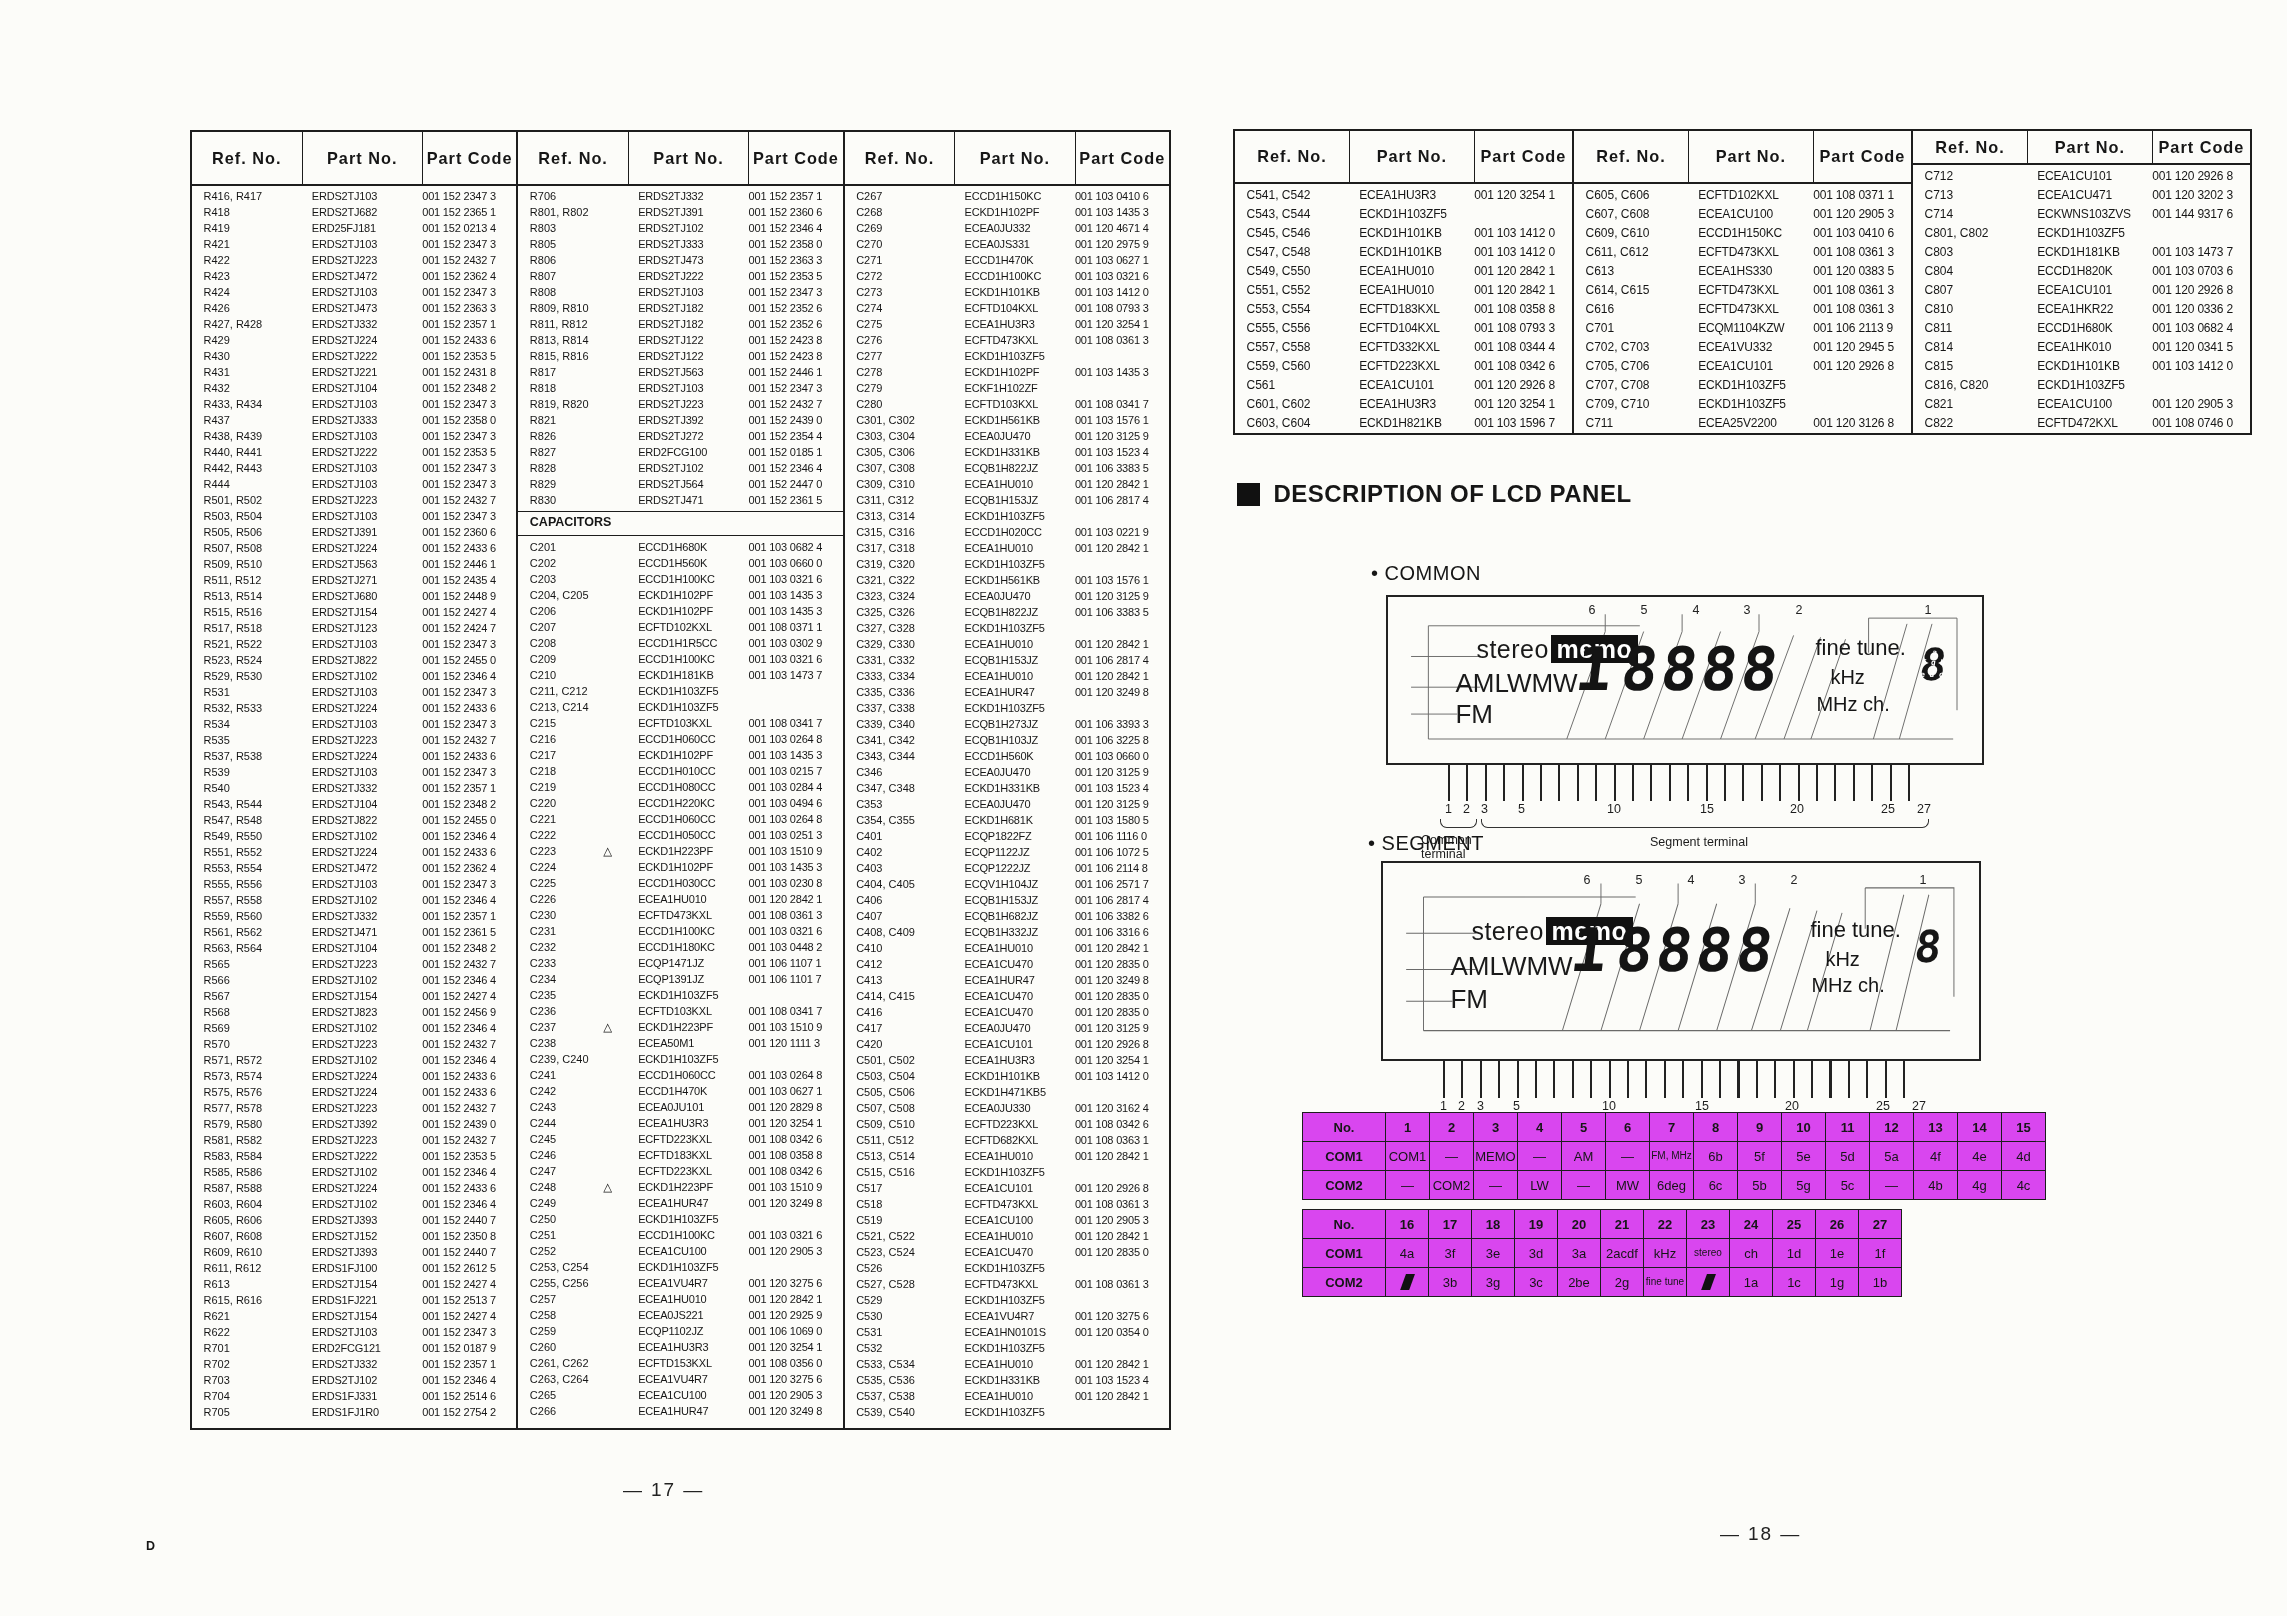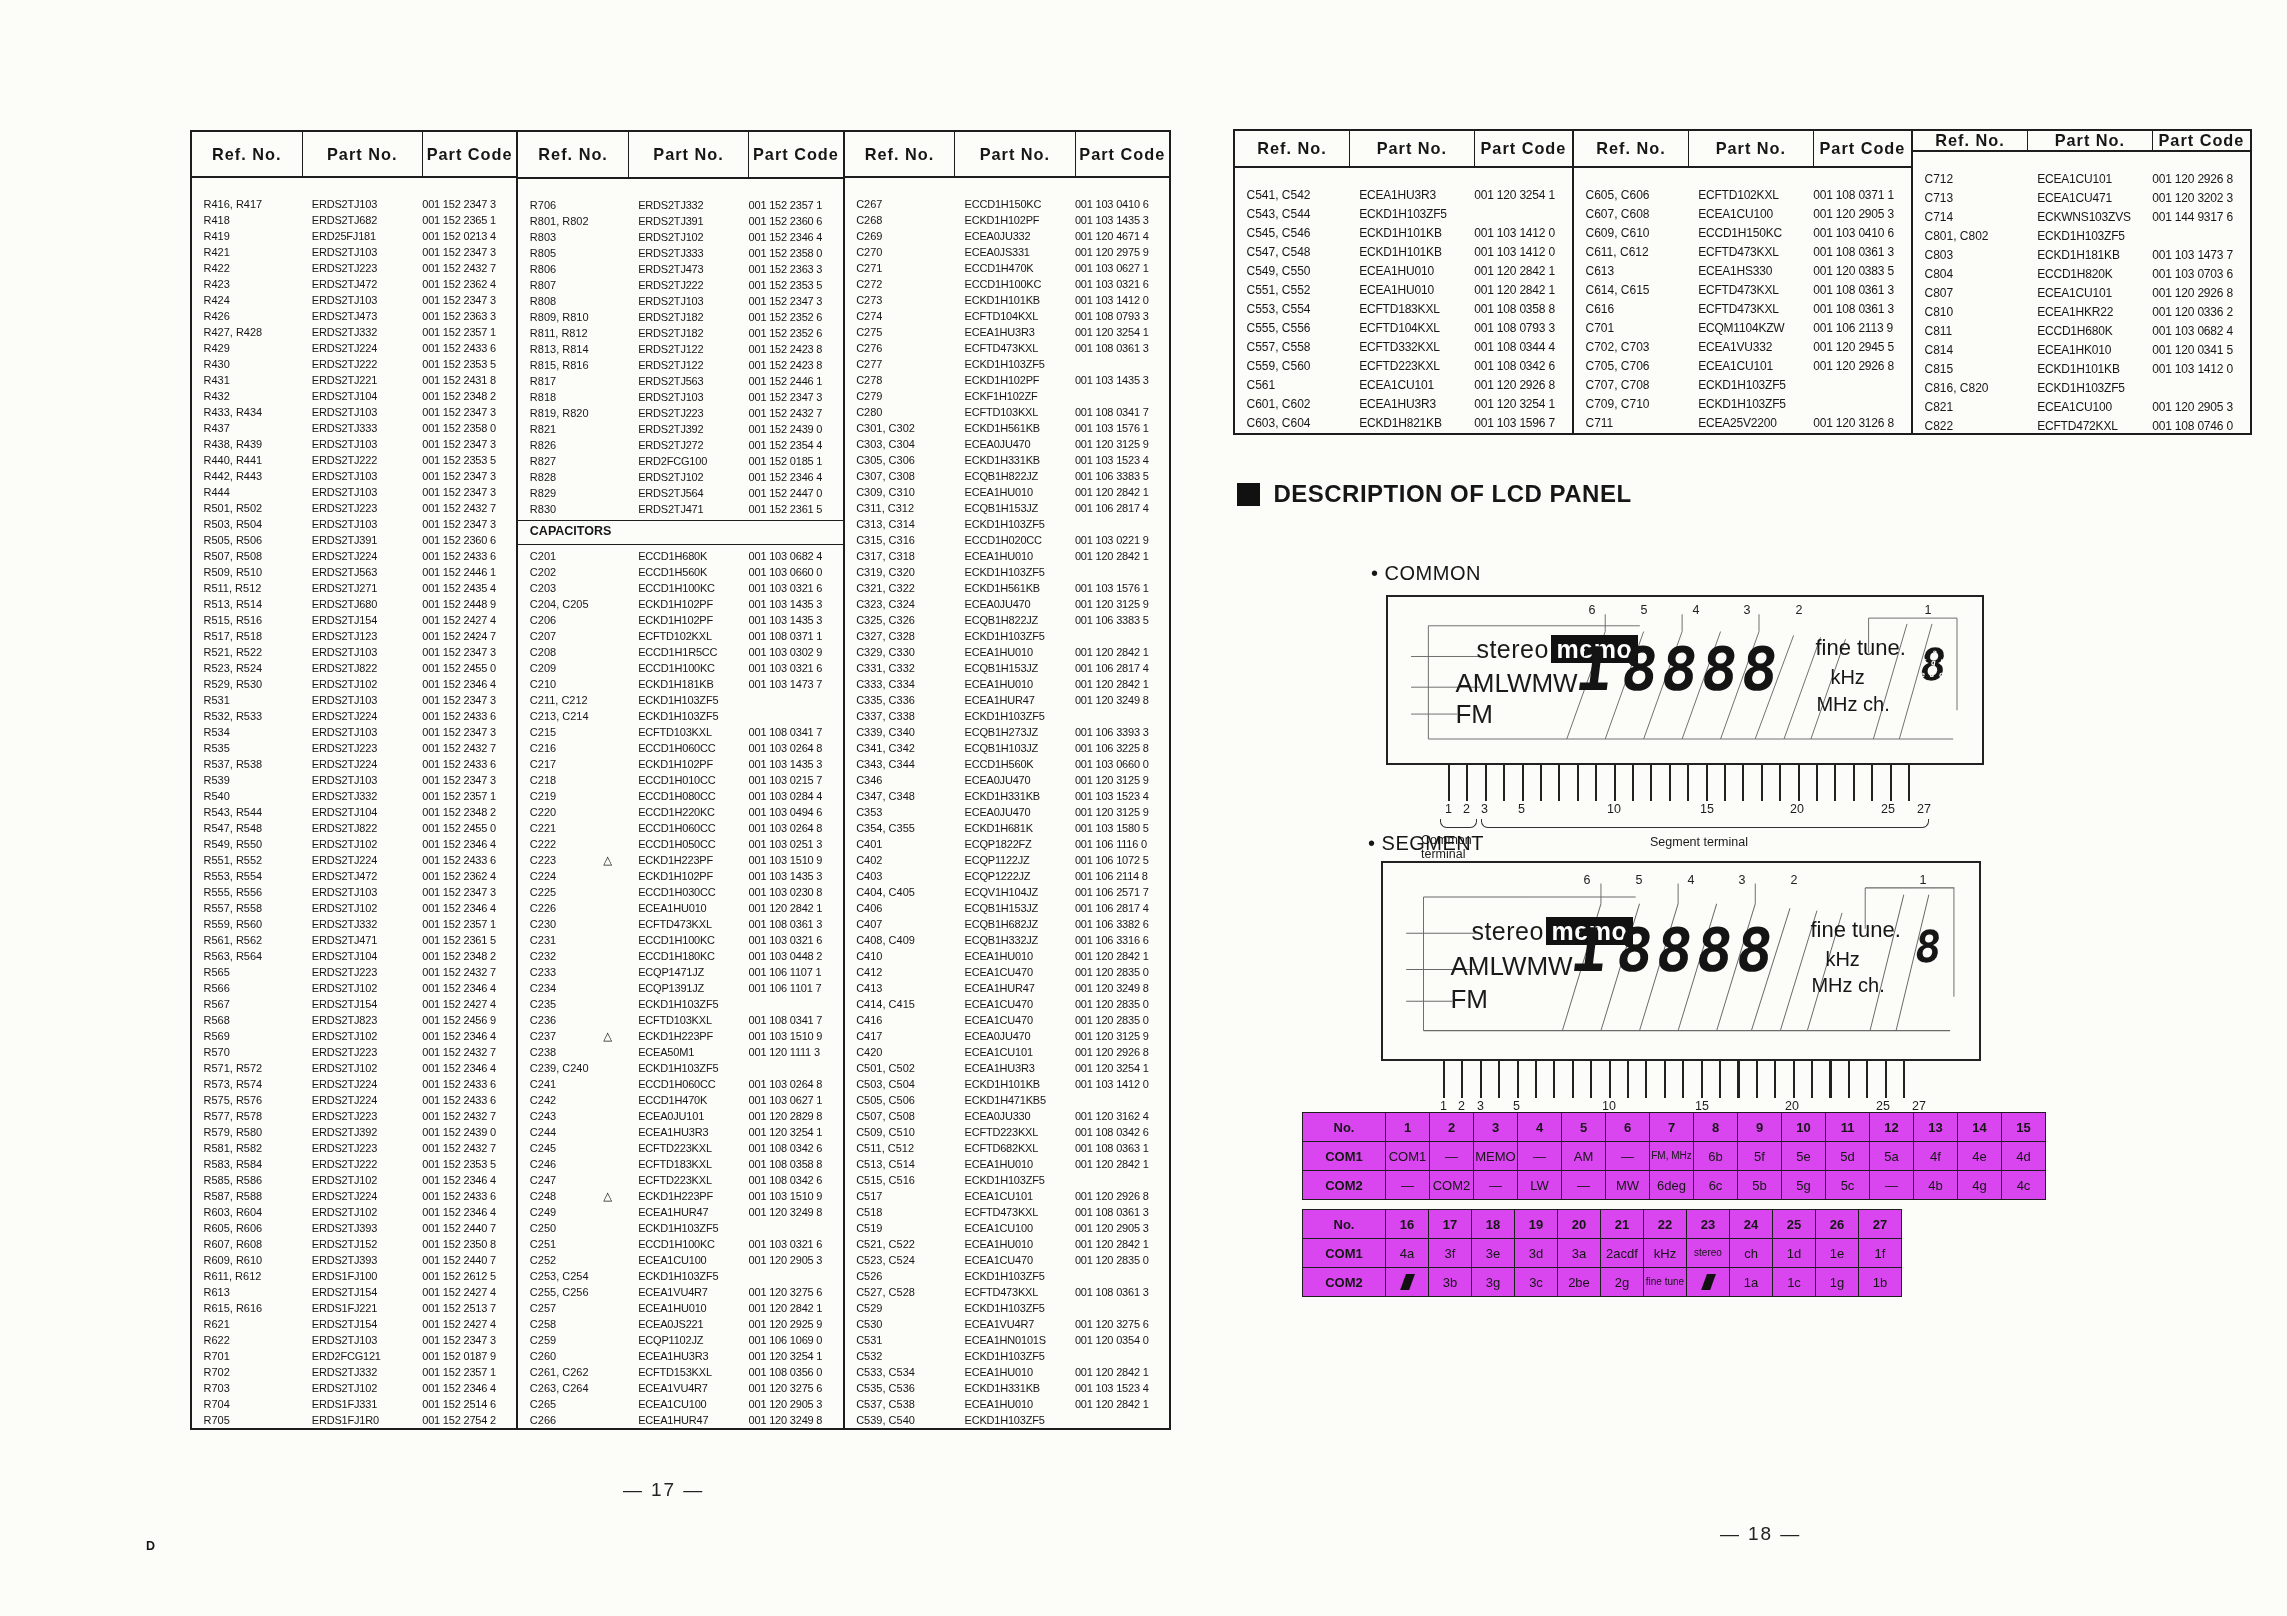--- a/index.html
+++ b/index.html
@@ -8,21 +8,21 @@
 
   
   .parts-table{position:absolute;border:2.9px solid #1d1d1d;display:flex;background:#fcfcf9;}
   .pgroup{flex:1;display:flex;flex-direction:column;min-width:0;}
   .pgroup + .pgroup{border-left:2.9px solid #1d1d1d;}
   .phead{display:flex;height:52px;border-bottom:2.9px solid #1d1d1d;}
   .hcell{display:flex;align-items:center;justify-content:center;font-weight:bold;font-size:16.3px;letter-spacing:1px;}
   .hcell:nth-child(1){width:34%;border-right:1.9px solid #1d1d1d;}
   .hcell:nth-child(2){width:37%;border-right:1.9px solid #1d1d1d;}
   .hcell:nth-child(3){width:29%;}
-  .pbody{padding-top:18px;}
+  .pbody{padding-top:2px;}
   .prow{display:flex;height:16px;line-height:16px;font-size:11px;white-space:nowrap;}
   .rt .prow{height:19px;line-height:19px;font-size:12px;}
   .cref{width:34%;padding-left:11.5px;position:relative;box-sizing:border-box;}
   .cpart{width:37%;padding-left:9.6px;box-sizing:border-box;font-stretch:condensed;letter-spacing:-0.2px;}
   .ccode{width:29%;box-sizing:border-box;letter-spacing:-0.2px;}
   .psection{display:block;height:23px;line-height:21px;font-weight:bold;font-size:12.5px;border-top:1.9px solid #1d1d1d;border-bottom:1.9px solid #1d1d1d;padding-left:11.5px;margin:2.9px 0;}
   .warn{position:absolute;left:85px;top:0;font-style:normal;font-size:11.5px;}
 
   
   .lcd-title{position:absolute;left:1237px;top:480px;display:flex;align-items:center;gap:13.4px;}

